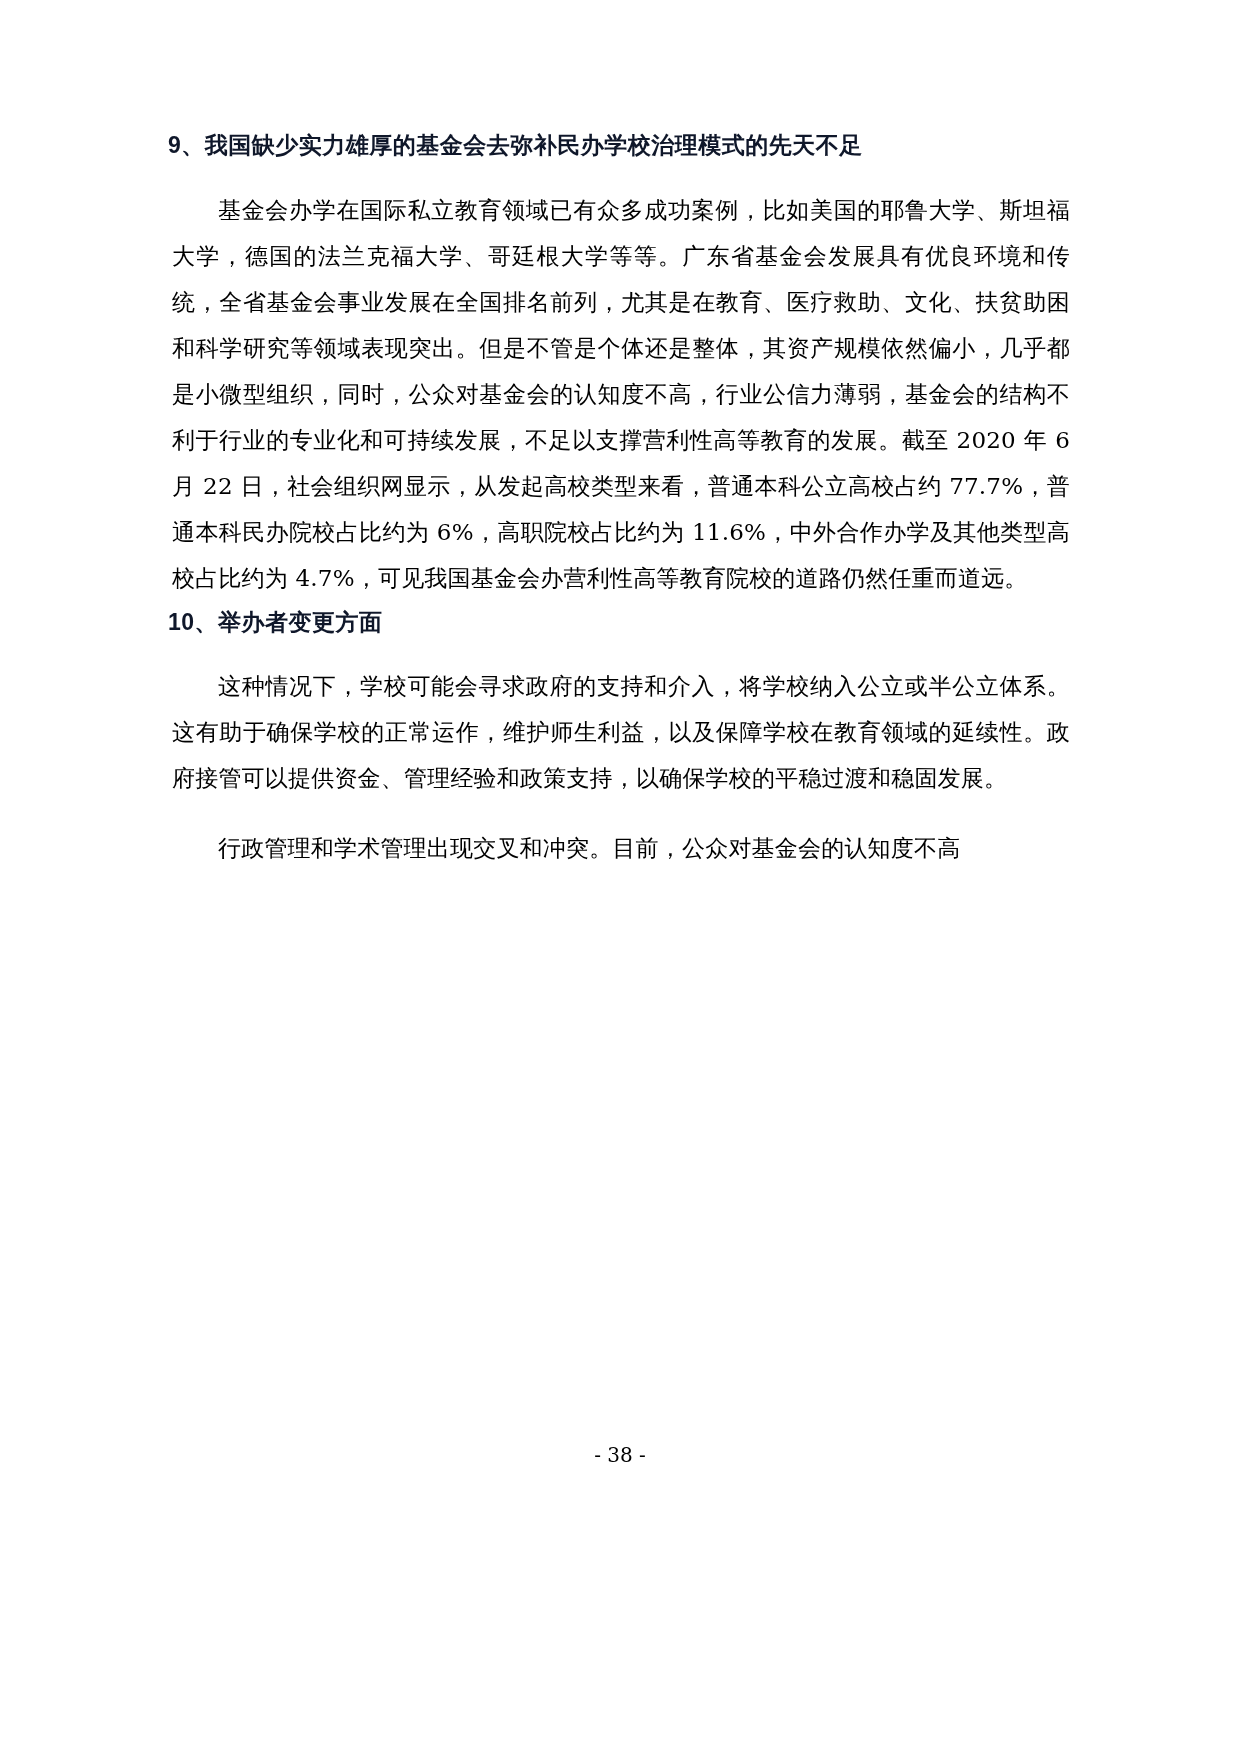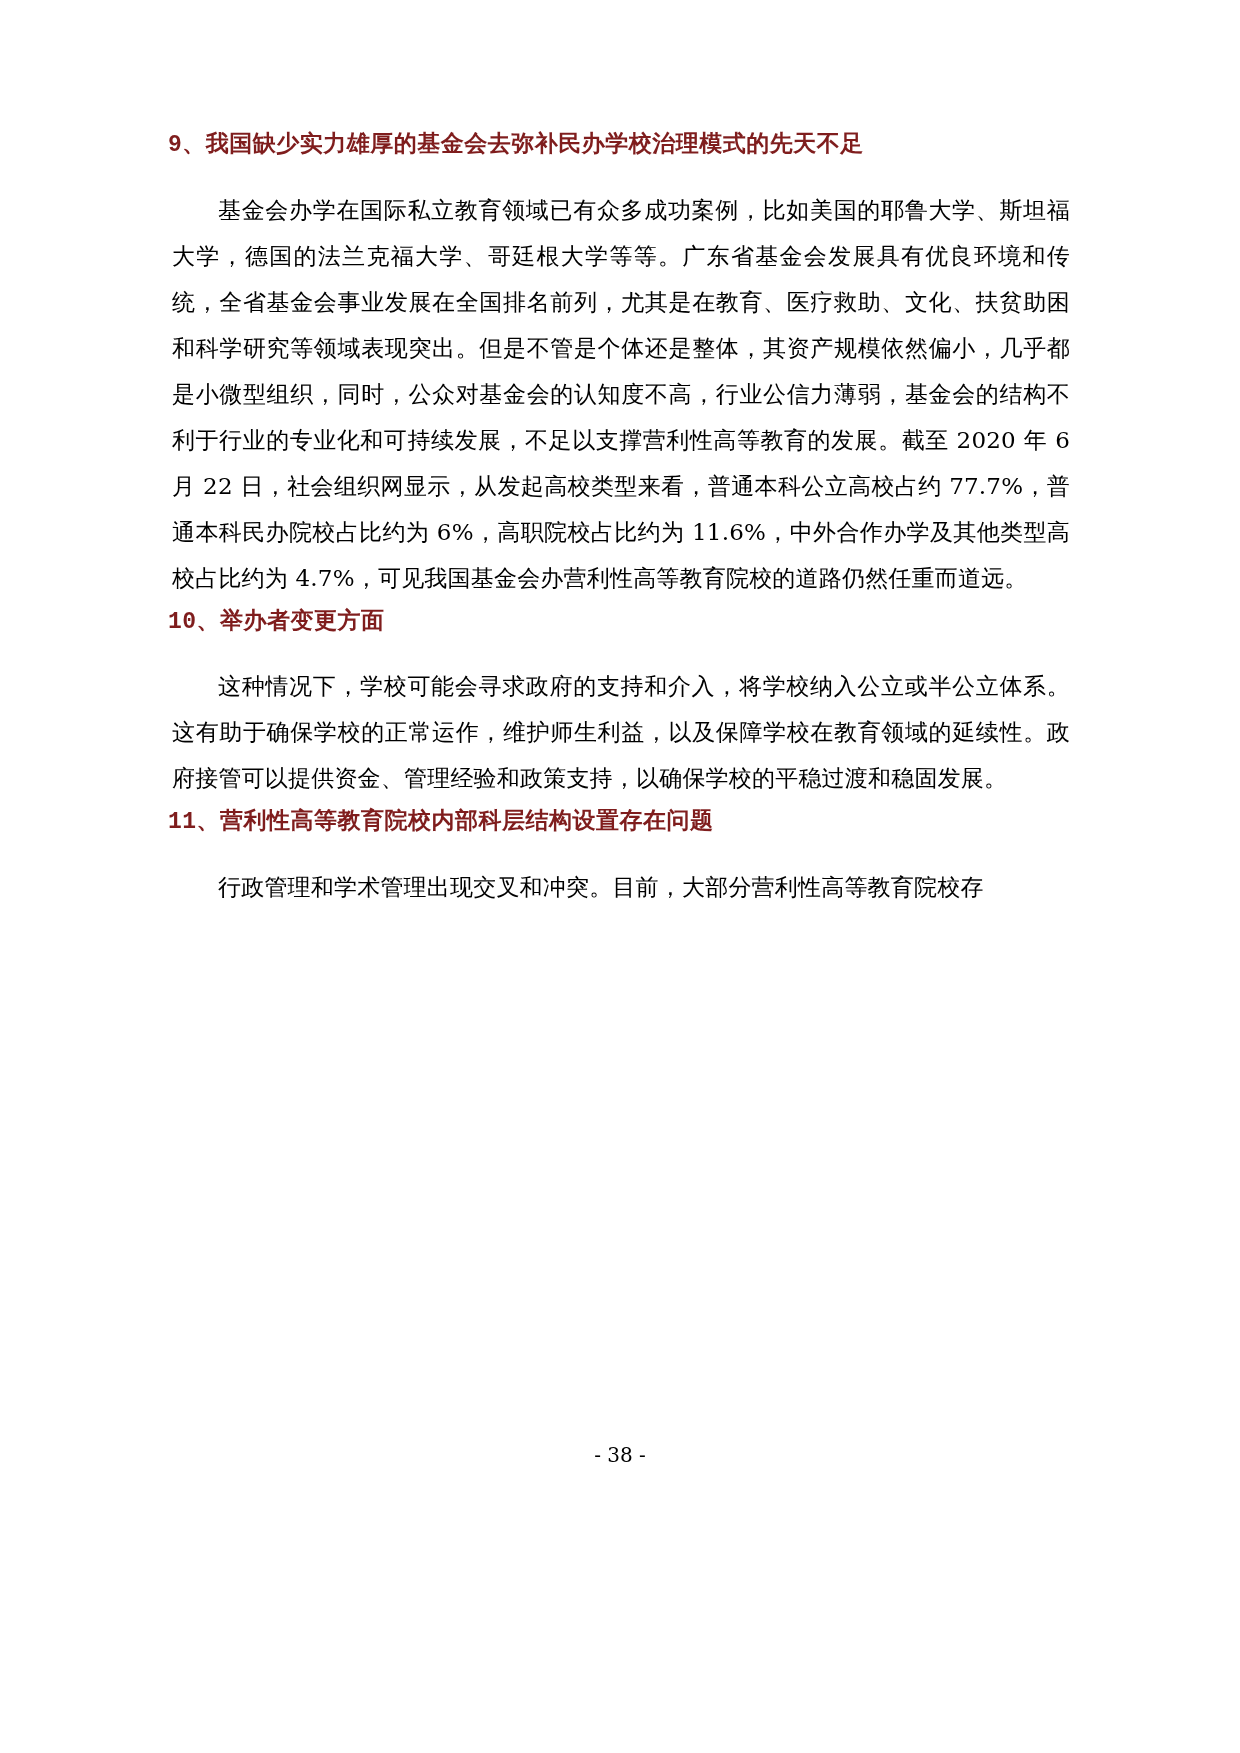--- a/index.html
+++ b/index.html
@@ -17,27 +17,27 @@
     font-family: "DejaVu Serif", "Liberation Serif", serif;
     color: #000000;
   }
   .content {
     position: absolute;
     left: 168px;
     top: 128px;
     width: 906px;
   }
   h2.heading {
-    font-family: Liberation Mono, monospace;
+    font-family: Liberation Sans, sans-serif;
     font-size: 23px;
     font-weight: bold;
     line-height: 1.5;
     margin: 0 0 0 0;
     letter-spacing: 0.5px;
-    color: #7f1d1d;
+    color: #0f172a;
   }
   .heading-block {
   }
   .heading-block.first {
     margin-top: 0;
   }
   p.para {
     font-size: 23px;
     line-height: 46px;
     margin: 4px;
@@ -74,24 +74,21 @@
       <p class="para">基金会办学在国际私立教育领域已有众多成功案例，比如美国的耶鲁大学、斯坦福大学，德国的法兰克福大学、哥廷根大学等等。广东省基金会发展具有优良环境和传统，全省基金会事业发展在全国排名前列，尤其是在教育、医疗救助、文化、扶贫助困和科学研究等领域表现突出。但是不管是个体还是整体，其资产规模依然偏小，几乎都是小微型组织，同时，公众对基金会的认知度不高，行业公信力薄弱，基金会的结构不利于行业的专业化和可持续发展，不足以支撑营利性高等教育的发展。截至 2020 年 6 月 22 日，社会组织网显示，从发起高校类型来看，普通本科公立高校占约 77.7%，普通本科民办院校占比约为 6%，高职院校占比约为 11.6%，中外合作办学及其他类型高校占比约为 4.7%，可见我国基金会办营利性高等教育院校的道路仍然任重而道远。</p>
     </div>
 
     <div class="heading-block">
       <h2 class="heading">10、举办者变更方面</h2>
     </div>
     <div class="para-block">
       <p class="para" style="margin-top:4px;">这种情况下，学校可能会寻求政府的支持和介入，将学校纳入公立或半公立体系。这有助于确保学校的正常运作，维护师生利益，以及保障学校在教育领域的延续性。政府接管可以提供资金、管理经验和政策支持，以确保学校的平稳过渡和稳固发展。</p>
     </div>
 
-    <div class="heading-block">
-      <h2 class="heading">11、营利性高等教育院校内部科层结构设置存在问题</h2>
-    </div>
     <div class="para-block">
-      <p class="para">行政管理和学术管理出现交叉和冲突。目前，大部分营利性高等教育院校存</p>
+      <p class="para">行政管理和学术管理出现交叉和冲突。目前，公众对基金会的认知度不高</p>
     </div>
 
   </div>
 
   <div class="footer">- 38 -</div>
 
 </div>
 
 </body></html>

